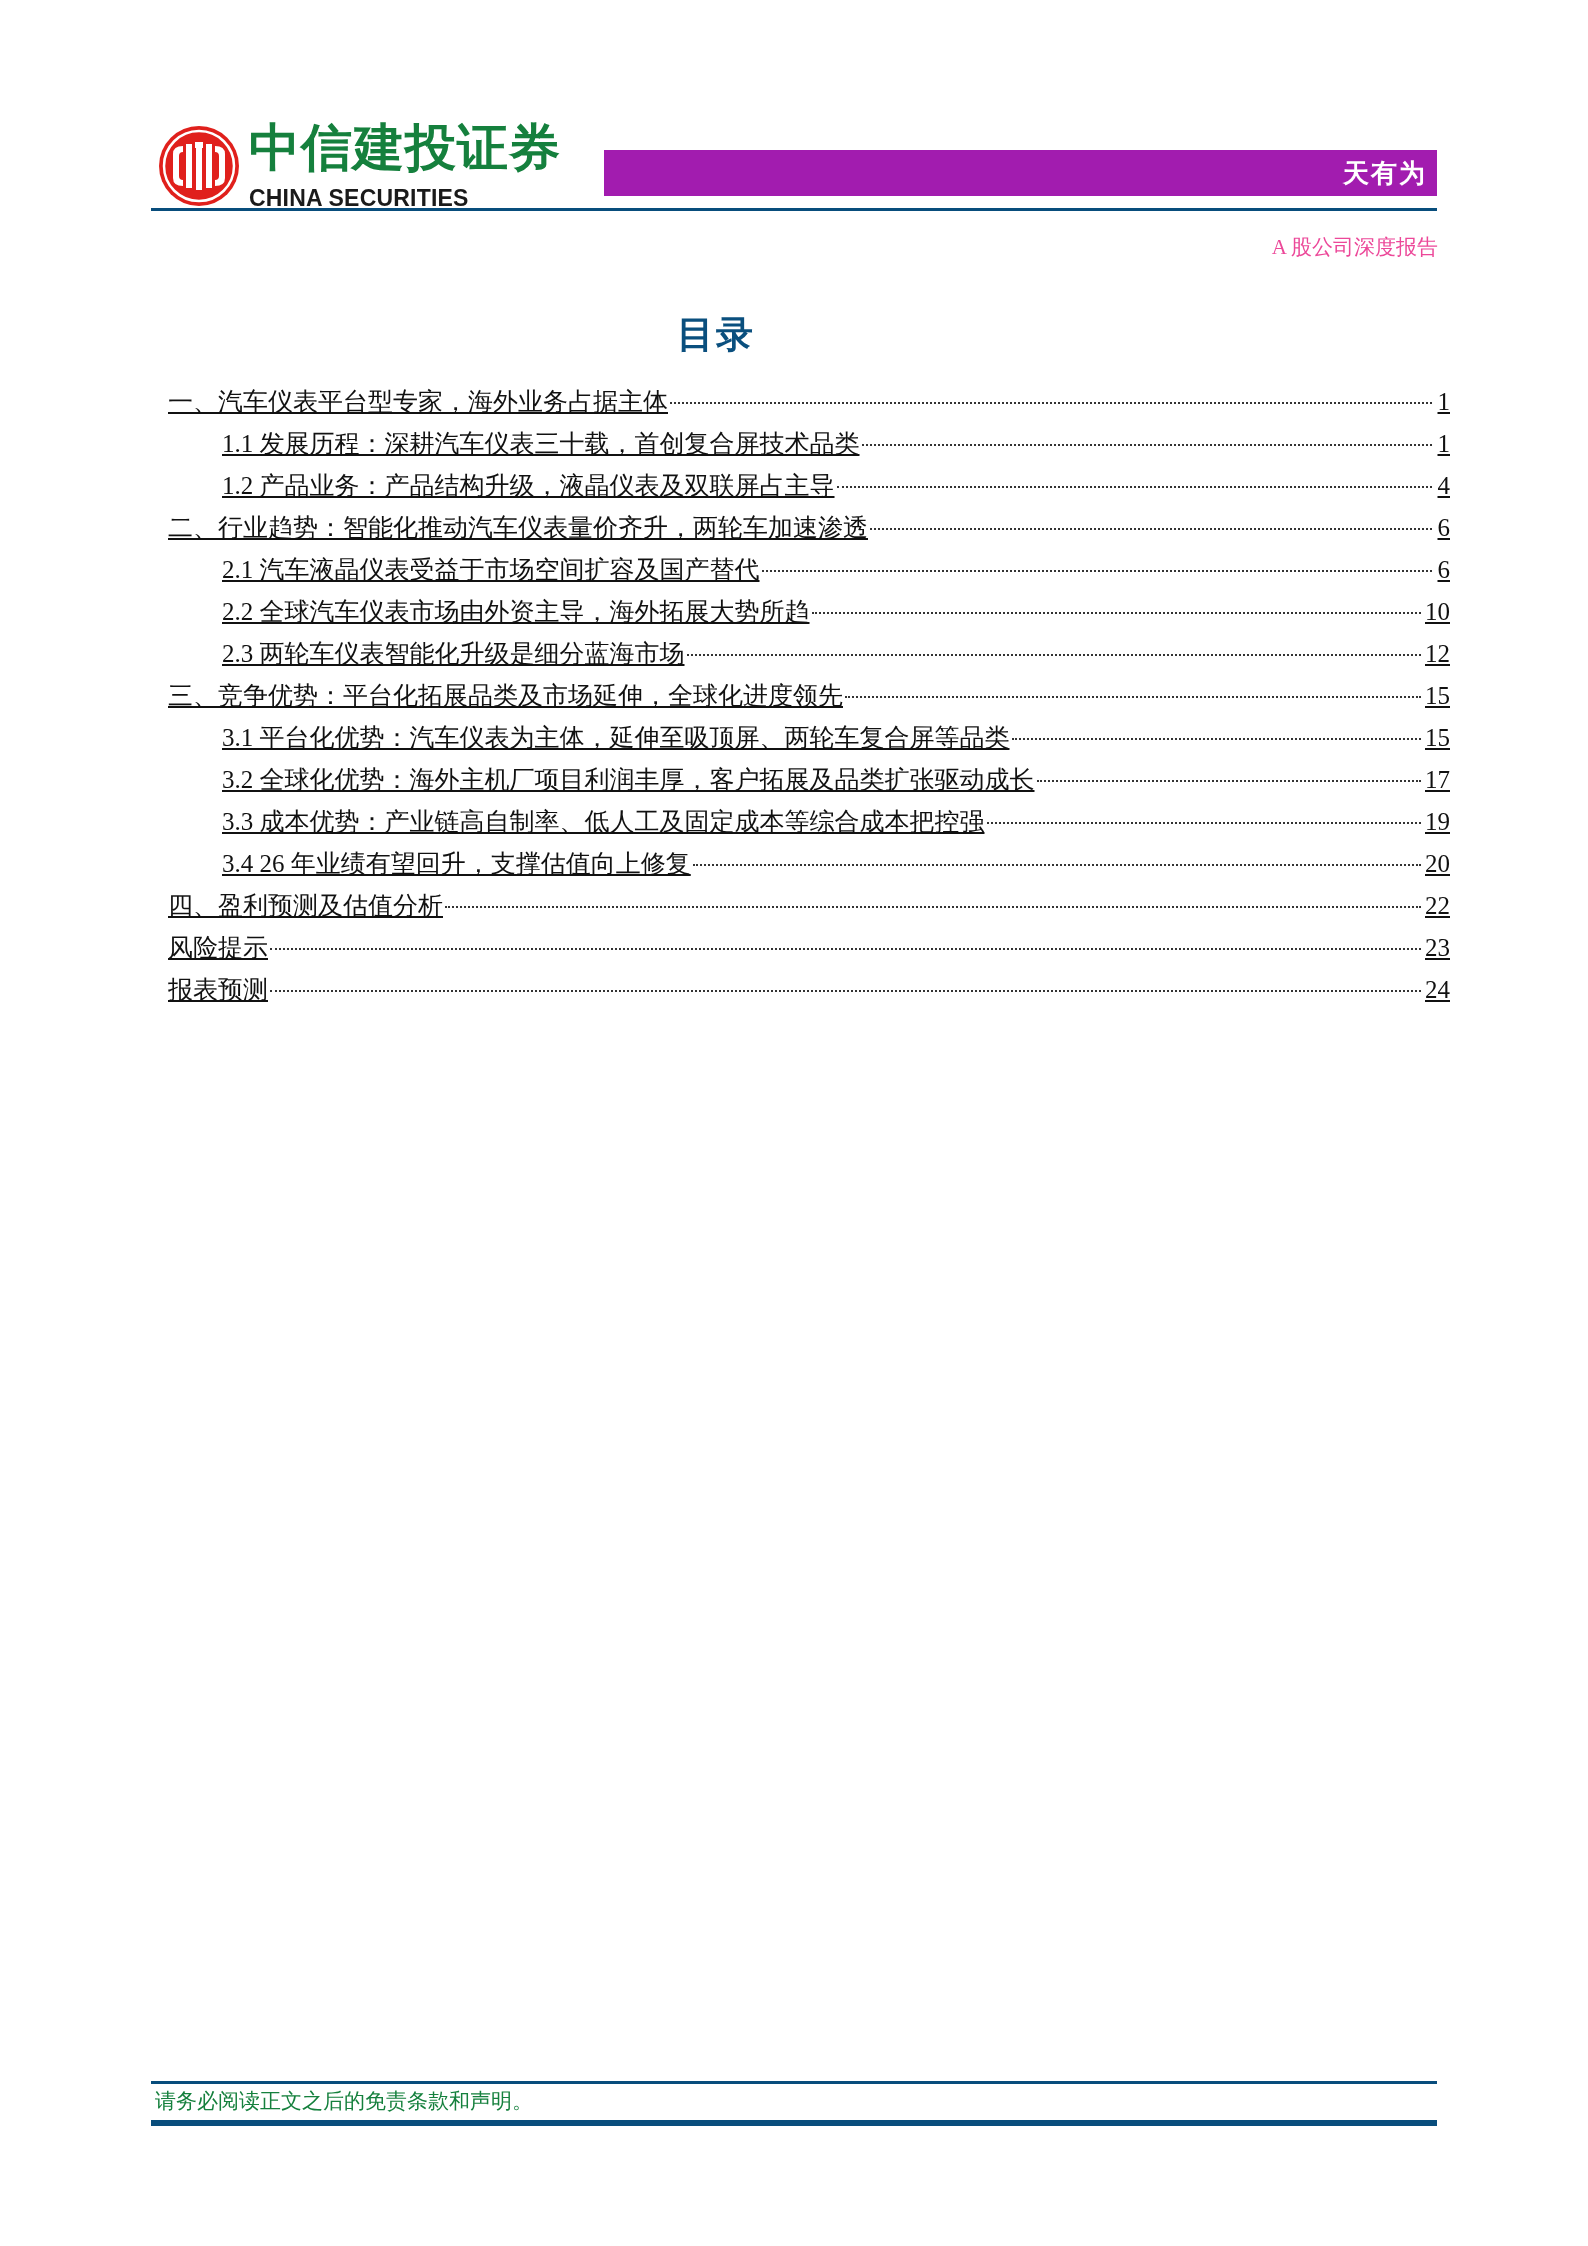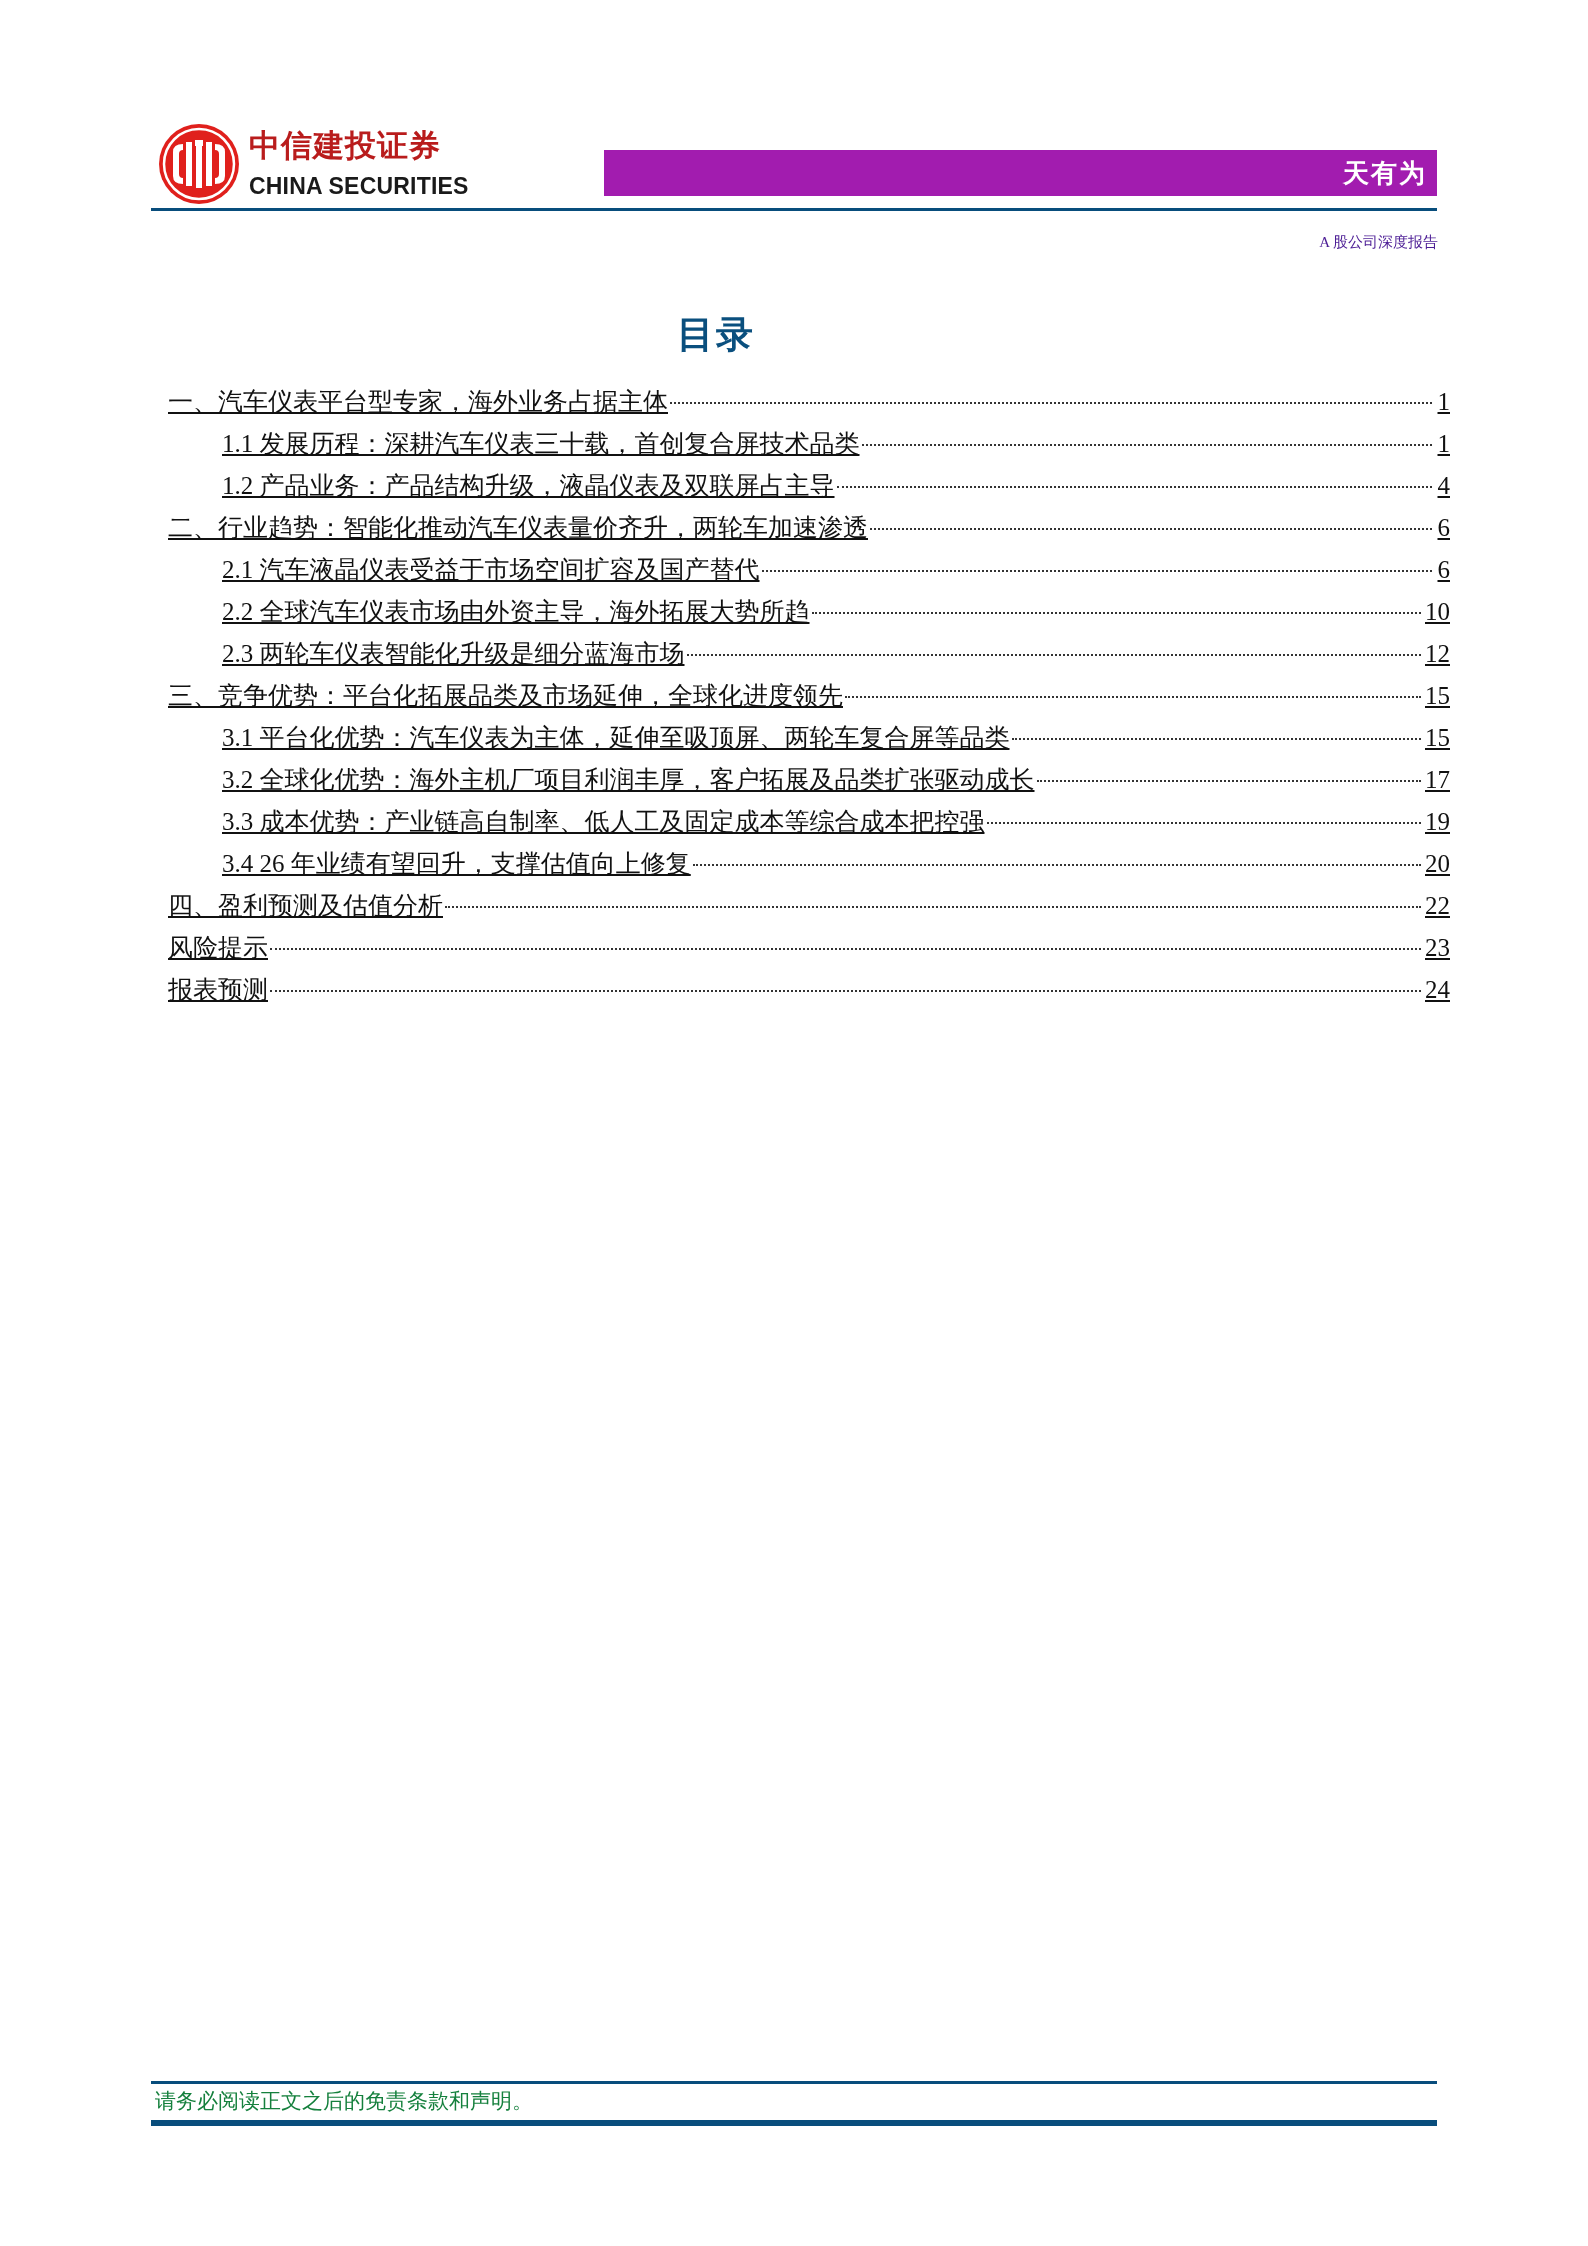--- a/index.html
+++ b/index.html
@@ -28,22 +28,22 @@
     }
     .logo-text {
       margin-left: 8px;
       display: flex;
       flex-direction: column;
       line-height: 1;
     }
     .logo-cn {
       font-family: "DejaVu Sans", sans-serif;
       font-weight: bold;
-      font-size: 31px;
-      color: #b91c1c;
+      font-size: 51px;
+      color: #15803d;
       letter-spacing: 1px;
     }
     .logo-en {
       font-family: "Liberation Sans", sans-serif;
       font-weight: bold;
       font-size: 23px;
       color: #1a1a1a;
       margin-top: 14px;
       letter-spacing: 0.2px;
     }
@@ -71,22 +71,22 @@
       left: 151px;
       top: 208px;
       width: 1286px;
       height: 3px;
       background: #084d7c;
     }
     .report-type {
       position: absolute;
       right: 150px;
       top: 233px;
-      font-size: 15px;
-      color: #4c1d95;
+      font-size: 21px;
+      color: #ec4899;
       font-family: "Liberation Serif", "DejaVu Serif", serif;
     }
     .toc-title {
       position: absolute;
       left: 0;
       width: 1432px;
       top: 310px;
       text-align: center;
       font-family: "DejaVu Sans", sans-serif;
       font-weight: bold;

